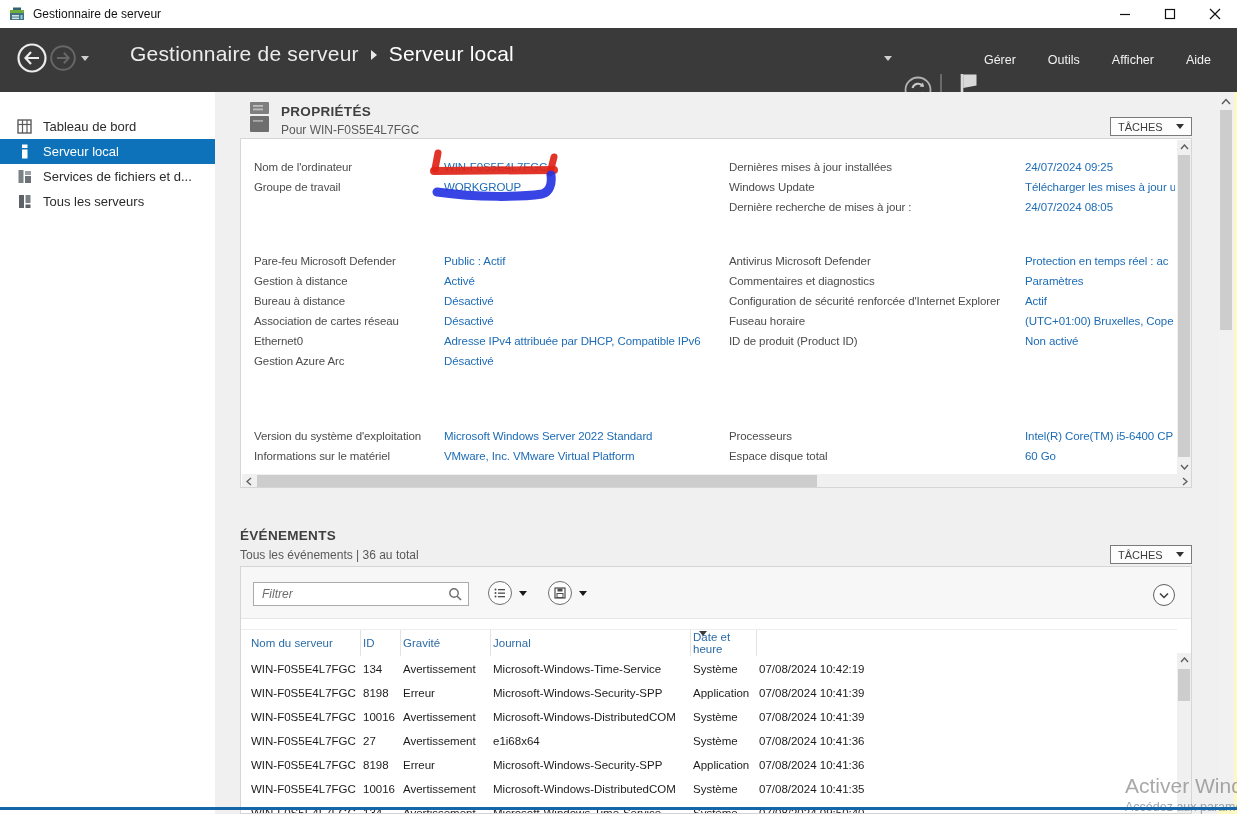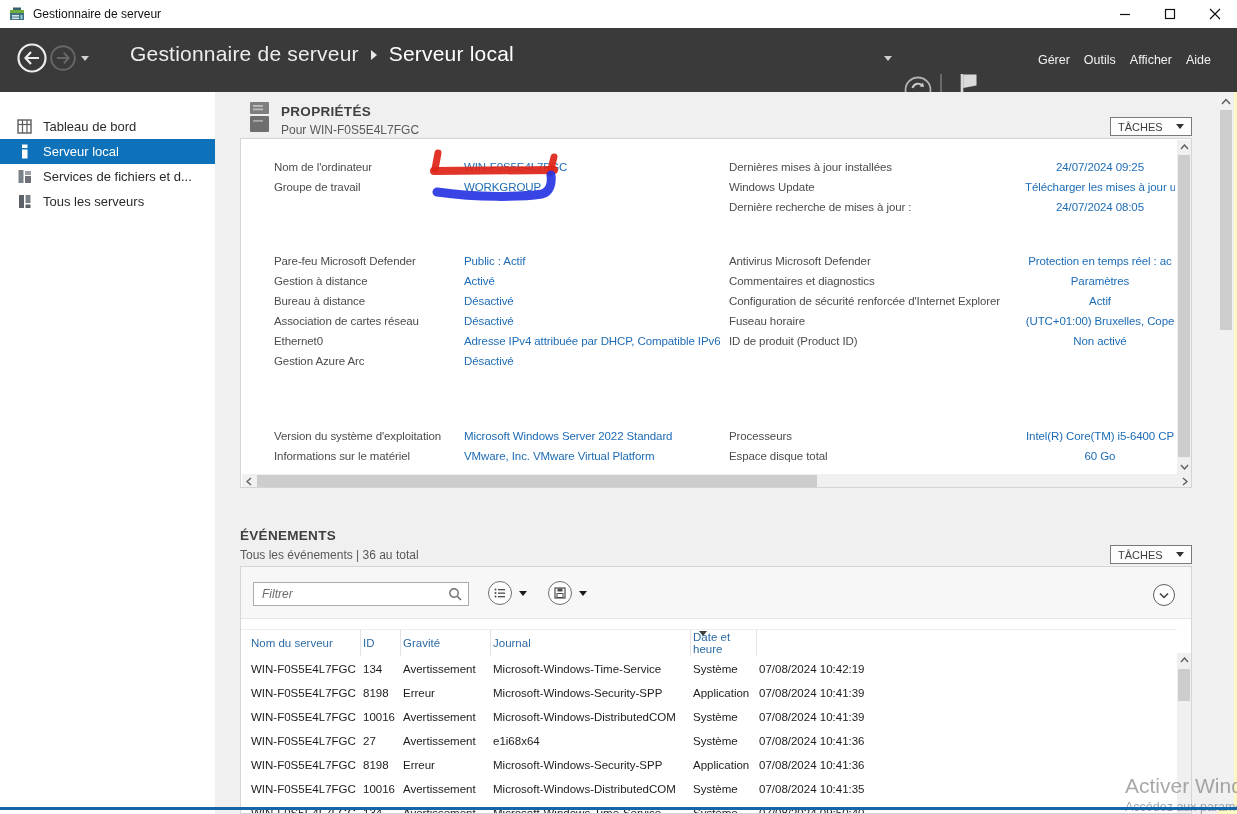--- a/index.html
+++ b/index.html
@@ -22,21 +22,21 @@
   .nav-caret1 { position:absolute; left:81px; top:28px; }
   .caret { width:0; height:0; border-left:4px solid transparent; border-right:4px solid transparent; border-top:5px solid #cfcfcf; }
   .breadcrumb { position:absolute; left:130px; top:14px; display:flex; align-items:center; gap:12px;
     font-size:21px; font-weight:300; color:#ececec; letter-spacing:.2px; }
   .crumb-sep { width:0; height:0; border-top:5px solid transparent; border-bottom:5px solid transparent; border-left:6px solid #e8e8e8; margin-top:2px; }
   .crumb-current { color:#ffffff; }
   .nav-caret2 { position:absolute; left:884px; top:28px; }
   .nav-refresh { position:absolute; left:903px; top:47px; }
   .nav-sep { position:absolute; left:940px; top:46px; width:2px; height:28px; background:#6a6a6a; }
   .nav-flag { position:absolute; left:958px; top:44px; }
-  .nav-menu { position:absolute; right:26px; top:0; height:64px; display:flex; align-items:center; gap:14px; }
+  .nav-menu { position:absolute; right:26px; top:0; height:64px; display:flex; align-items:center; gap:32px; }
   .nav-menu span { color:#f2f2f2; font-size:12.5px; cursor:default; }
 
   
   .sidebar { position:absolute; left:0; top:92px; width:246px; height:722px; background:#ffffff; border-right:1px solid #c4b5fd;text-align:center; }
   .side-items { position:absolute; left:0; top:22px; width:100%; }
   .side-item { height:25px; display:flex; align-items:center; padding-left:17px; gap:11px; font-size:13px; color:#2b2b2b; position:relative; }
   .side-item.selected { background:#0d72b9; color:#ffffff; }
   .side-item .sicon { width:15px; height:15px; flex:0 0 15px; }
   .side-expander { position:absolute; right:8px; top:7px; width:0; height:0;
     border-top:5px solid transparent; border-bottom:5px solid transparent; border-left:6px solid #6b6b6b; }
@@ -51,28 +51,28 @@
   .tasks-btn { position:absolute; width:82px; height:19px; background:#fdfdfd; border:1px solid #7a7a7a;
     display:flex; align-items:center; justify-content:space-between; padding:0 7px; font-size:11px; color:#3c3c3c; cursor:default; }
   .tasks-btn .caret { border-top-color:#333; }
   .tasks-btn.t1 { left:895px; top:25px; }
   .tasks-btn.t2 { left:895px; top:453px; }
 
   
   .props-panel { position:absolute; left:25px; top:46px; width:952px; height:350px; background:#fff; border:1px solid #d5d5d5; overflow:hidden; }
   .pgroup { position:absolute; left:0; width:100%; }
   .pcol { position:absolute; top:0; }
-  .pcol.pleft  { left:13px;  width:470px;margin-left:20px; }
+  .pcol.pleft  { left:13px;  width:470px; }
   .pcol.pright { left:488px; width:448px; }
   .prow { height:20px; display:flex; align-items:center; font-size:11.5px; letter-spacing:-.1px; }
   .plabel { color:#4c4c4c; white-space:nowrap; overflow:hidden; }
   .pleft  .plabel { width:190px; flex:0 0 190px; }
   .pright .plabel { width:296px; flex:0 0 296px; }
   .pvalue { color:#1d6cb5; white-space:nowrap; }
-  .pright .pvalue { width:150px; overflow:hidden;text-align:center; }
+  .pright .pvalue { width:150px; overflow:hidden; }
   .annotations { position:absolute; left:0; top:0; pointer-events:none; }
 
   
   .sb-track { background:#f0f0f0; position:absolute; }
   .sb-thumb { background:#cdcdcd; position:absolute; }
   .sb-arrow { position:absolute; display:flex; align-items:center; justify-content:center; color:#606060; }
 
   .props-vscroll { left:936px; top:1px; width:14px; height:334px; }
   .props-hscroll { left:1px; top:335px; width:950px; height:14px; }
   .events-vscroll { left:936px; top:86px; width:14px; height:174px; }

